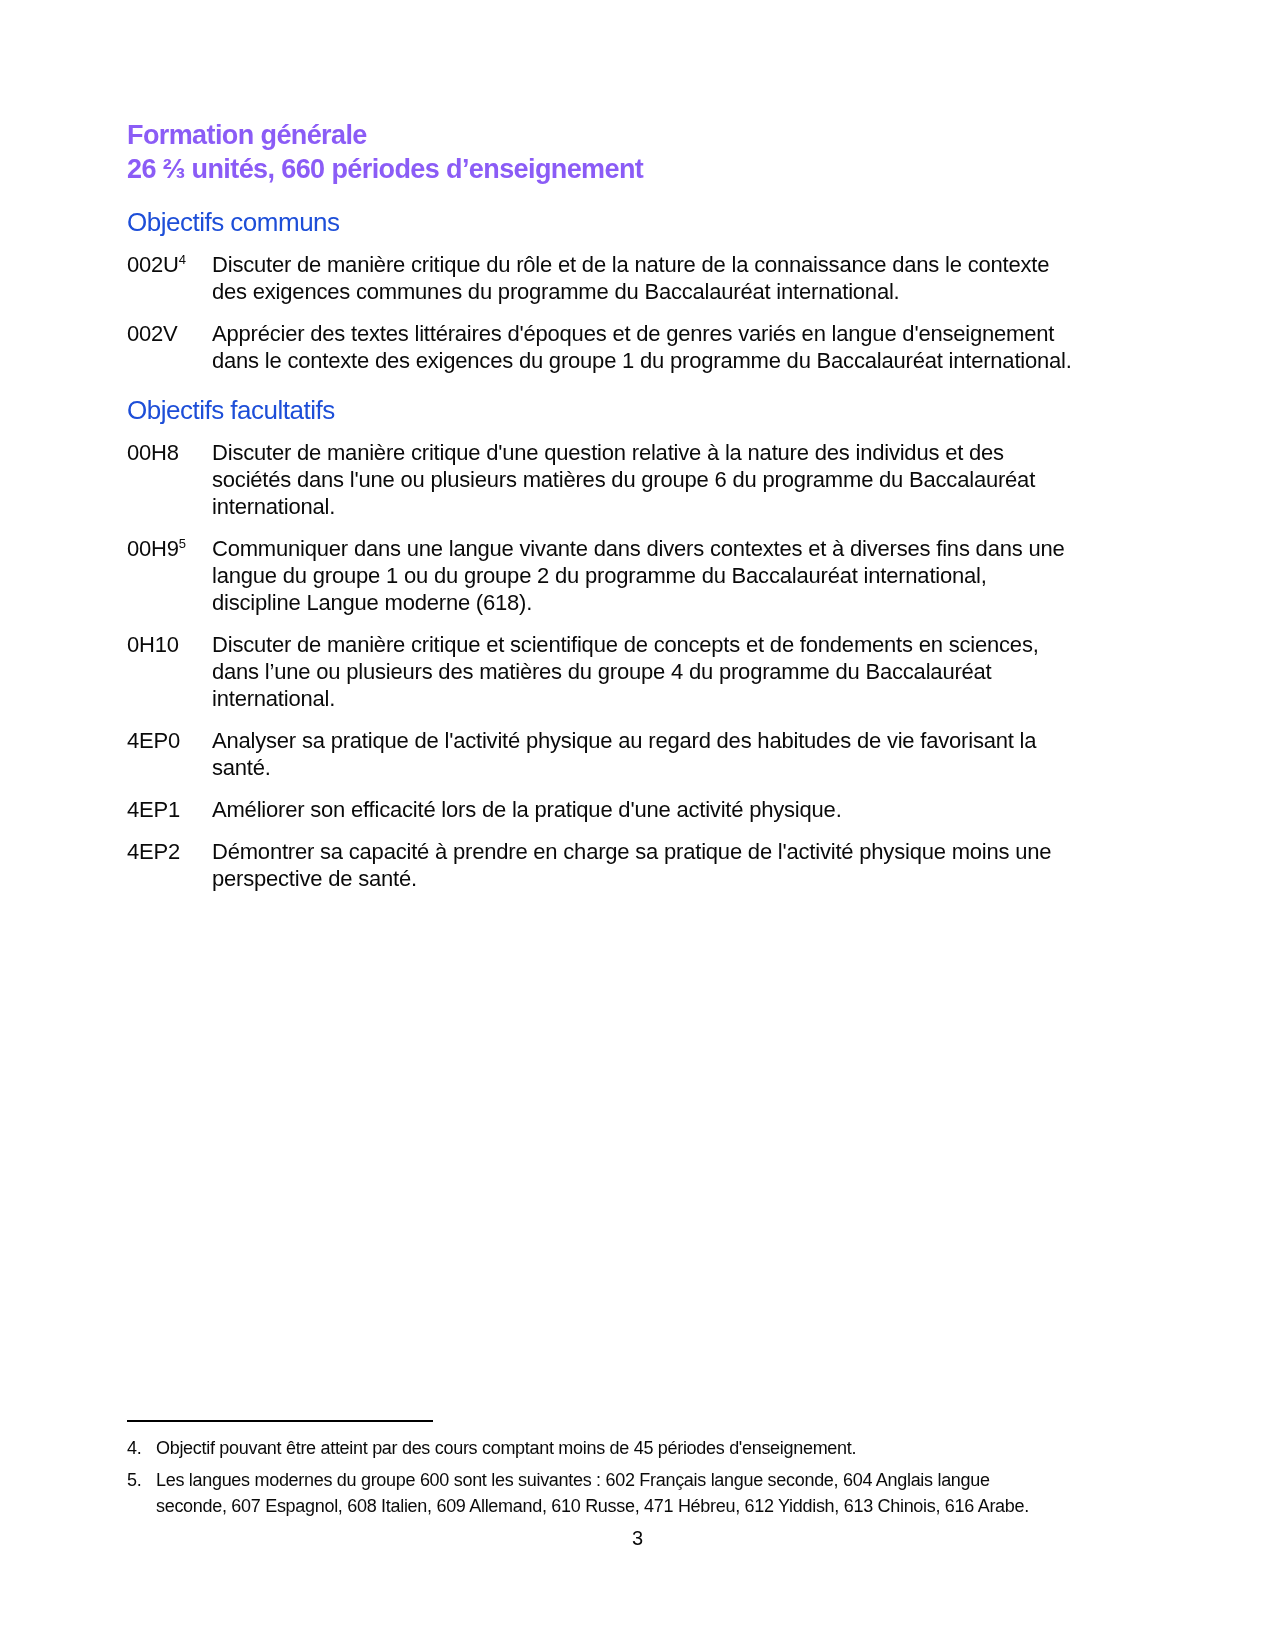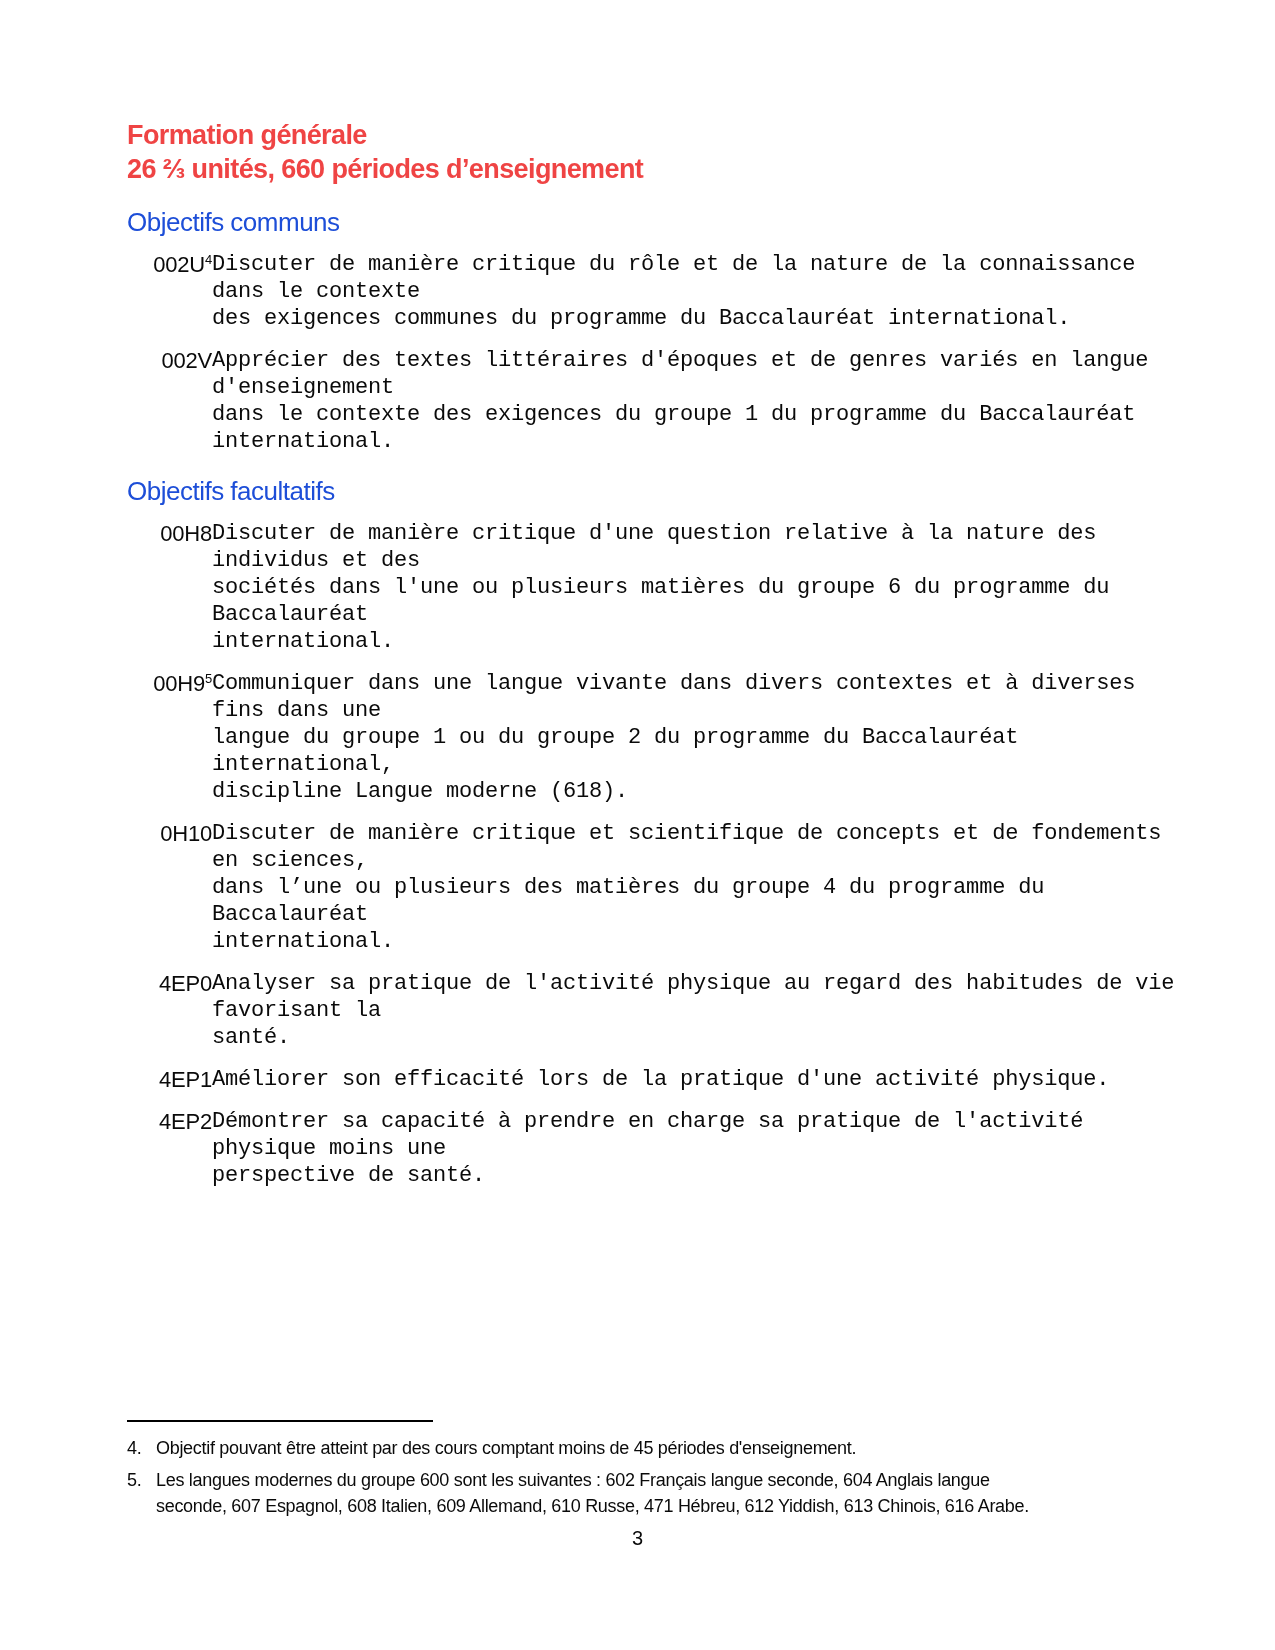--- a/index.html
+++ b/index.html
@@ -14,21 +14,21 @@
     box-sizing: border-box;
   }
   .content {
     position: absolute;
     left: 127px;
     top: 118px;
     width: 1060px;
   }
   .doc-title {
     margin: 0;
-    color: #ef4444;
+    color: #8b5cf6;
     font-weight: bold;
     font-size: 27px;
     line-height: 34px;
     letter-spacing: -0.6px;
   }
   .section-heading {
     margin: 21px 0 13px 0;
     color: #1d4ed8;
     font-weight: normal;
     font-size: 26px;
@@ -40,30 +40,28 @@
     align-items: flex-start;
     margin: 0 0 15px 0;
     font-size: 22px;
     line-height: 27px;
     letter-spacing: -0.2px;
   }
   .objective-code {
     width: 85px;
     flex-shrink: 0;
     white-space: nowrap;
-    text-align: right;
   }
   .objective-code sup {
     font-size: 13px;
     line-height: 0;
   }
   .objective-text {
     white-space: pre-line;
     width: 970px;
-    font-family: Liberation Mono, monospace;
   }
   .footnotes {
     position: absolute;
     left: 127px;
     top: 1420px;
     width: 1060px;
   }
   .footnote-rule {
     width: 306px;
     height: 0;

